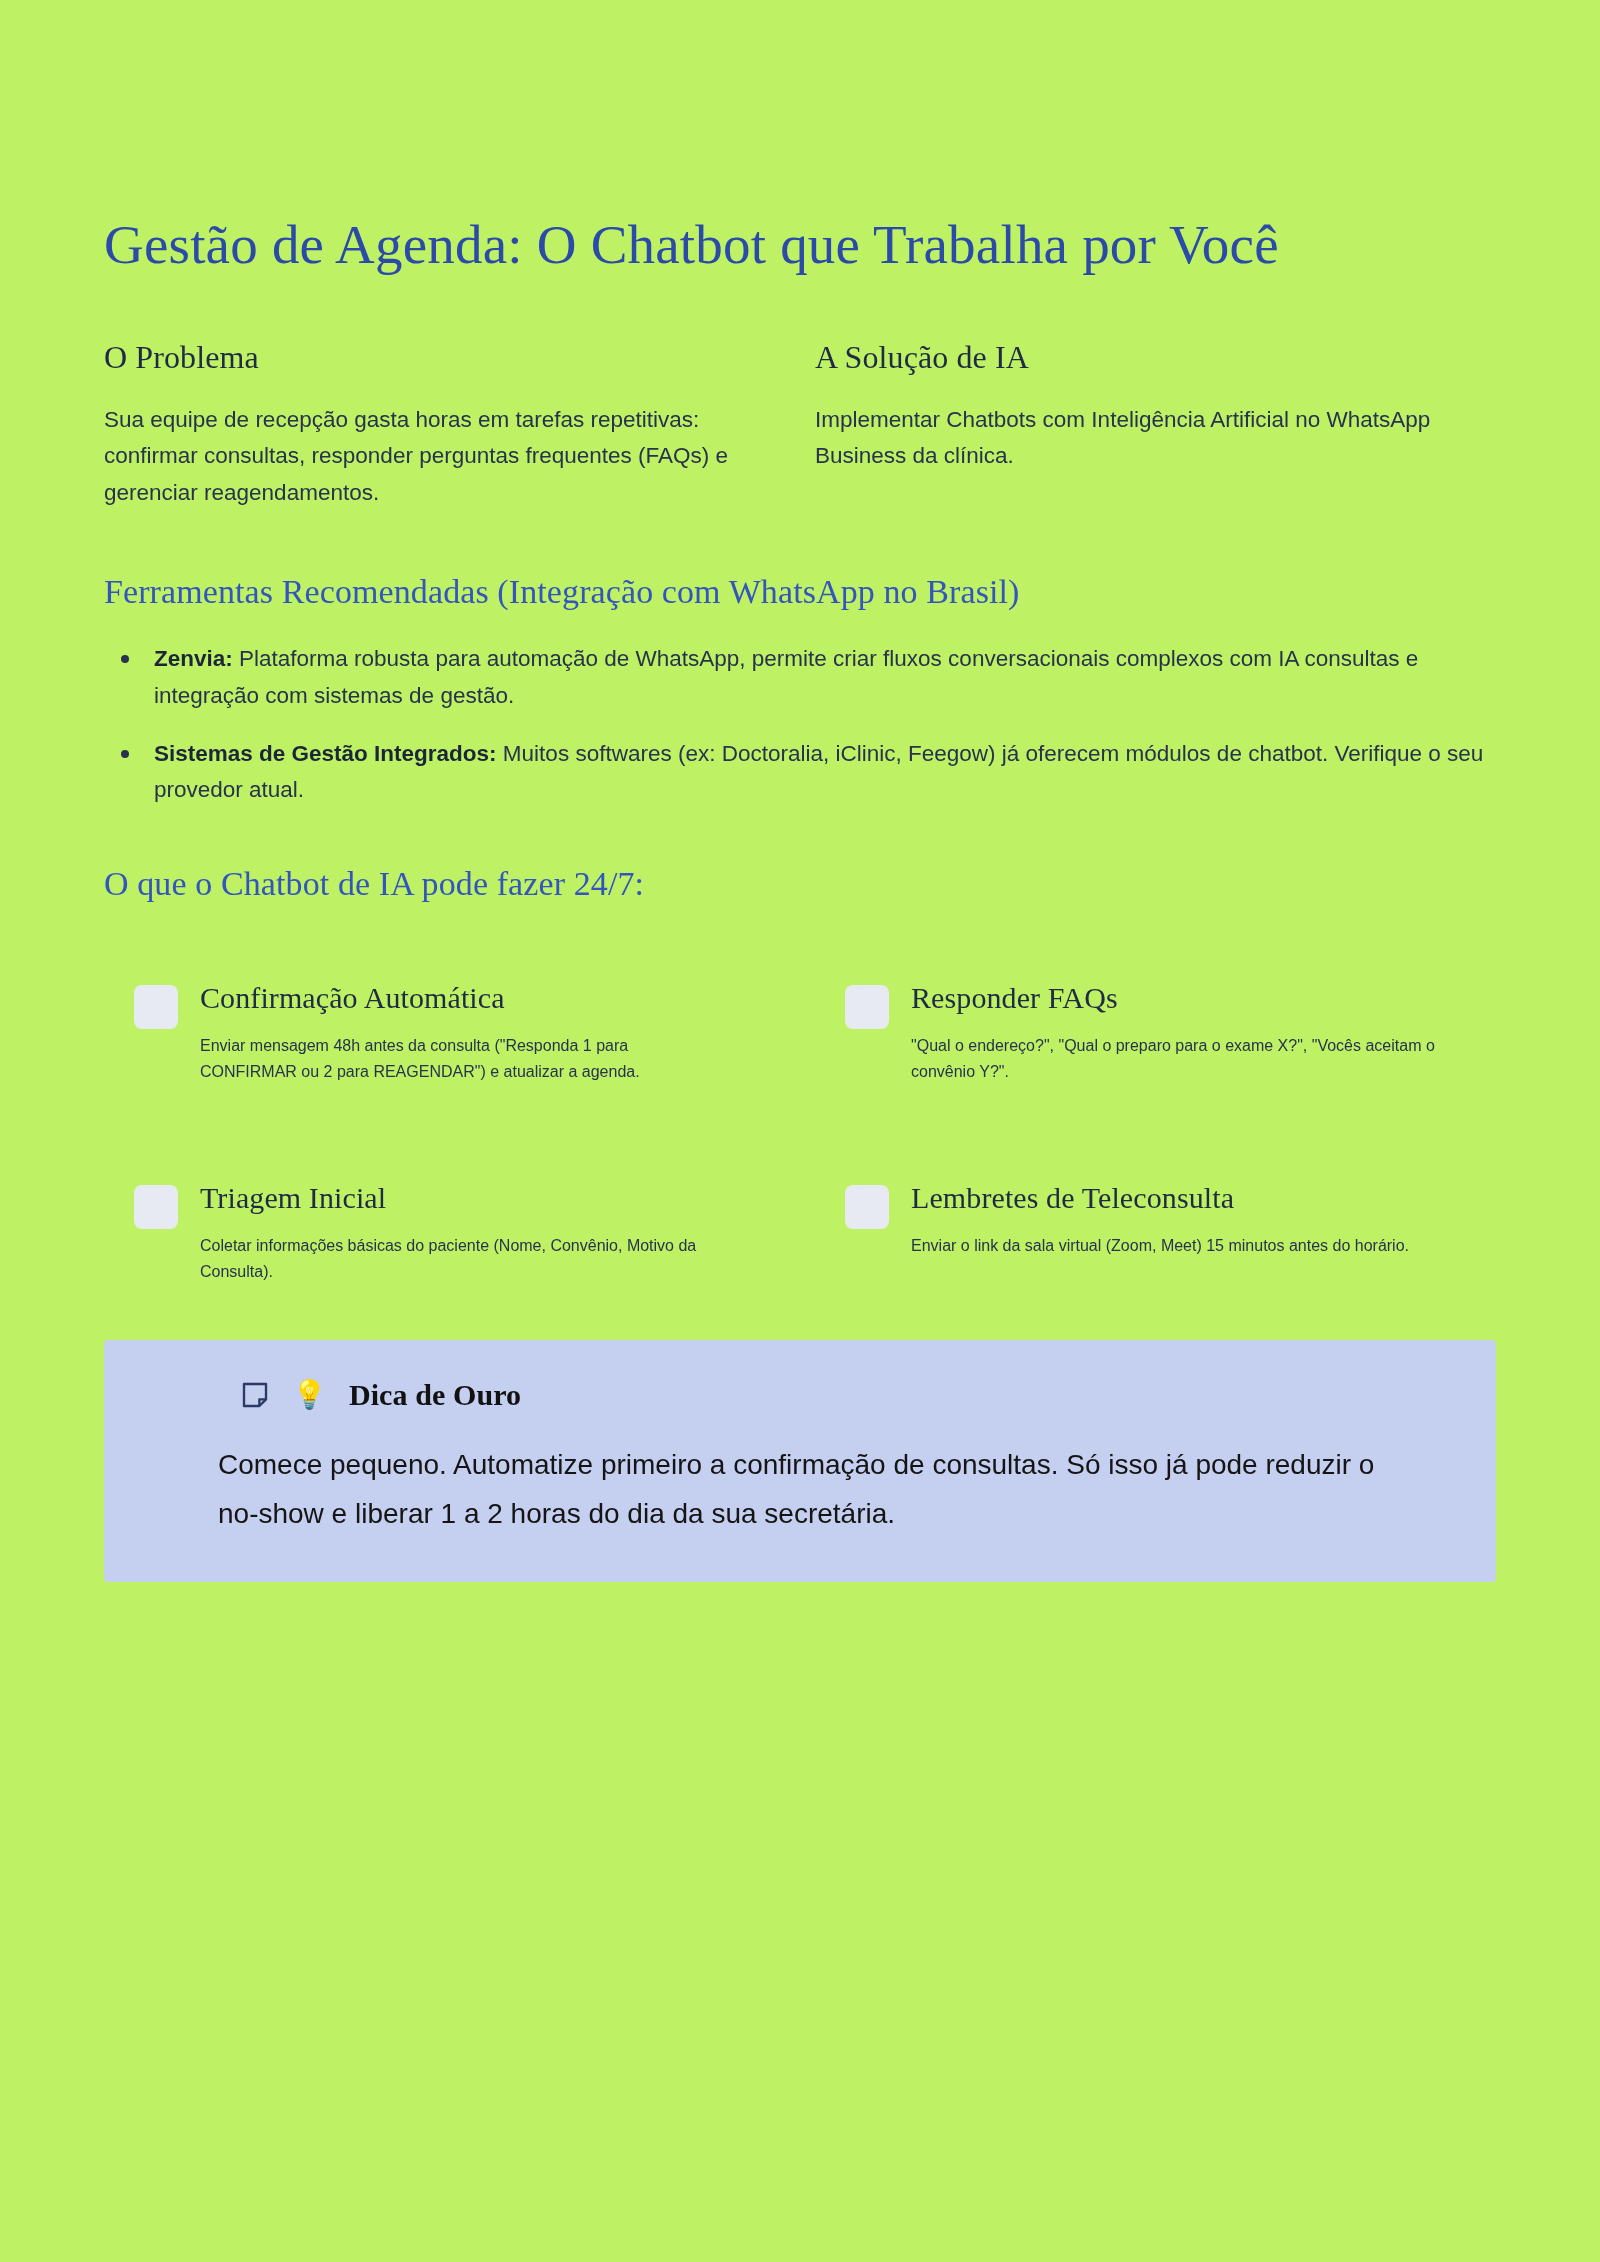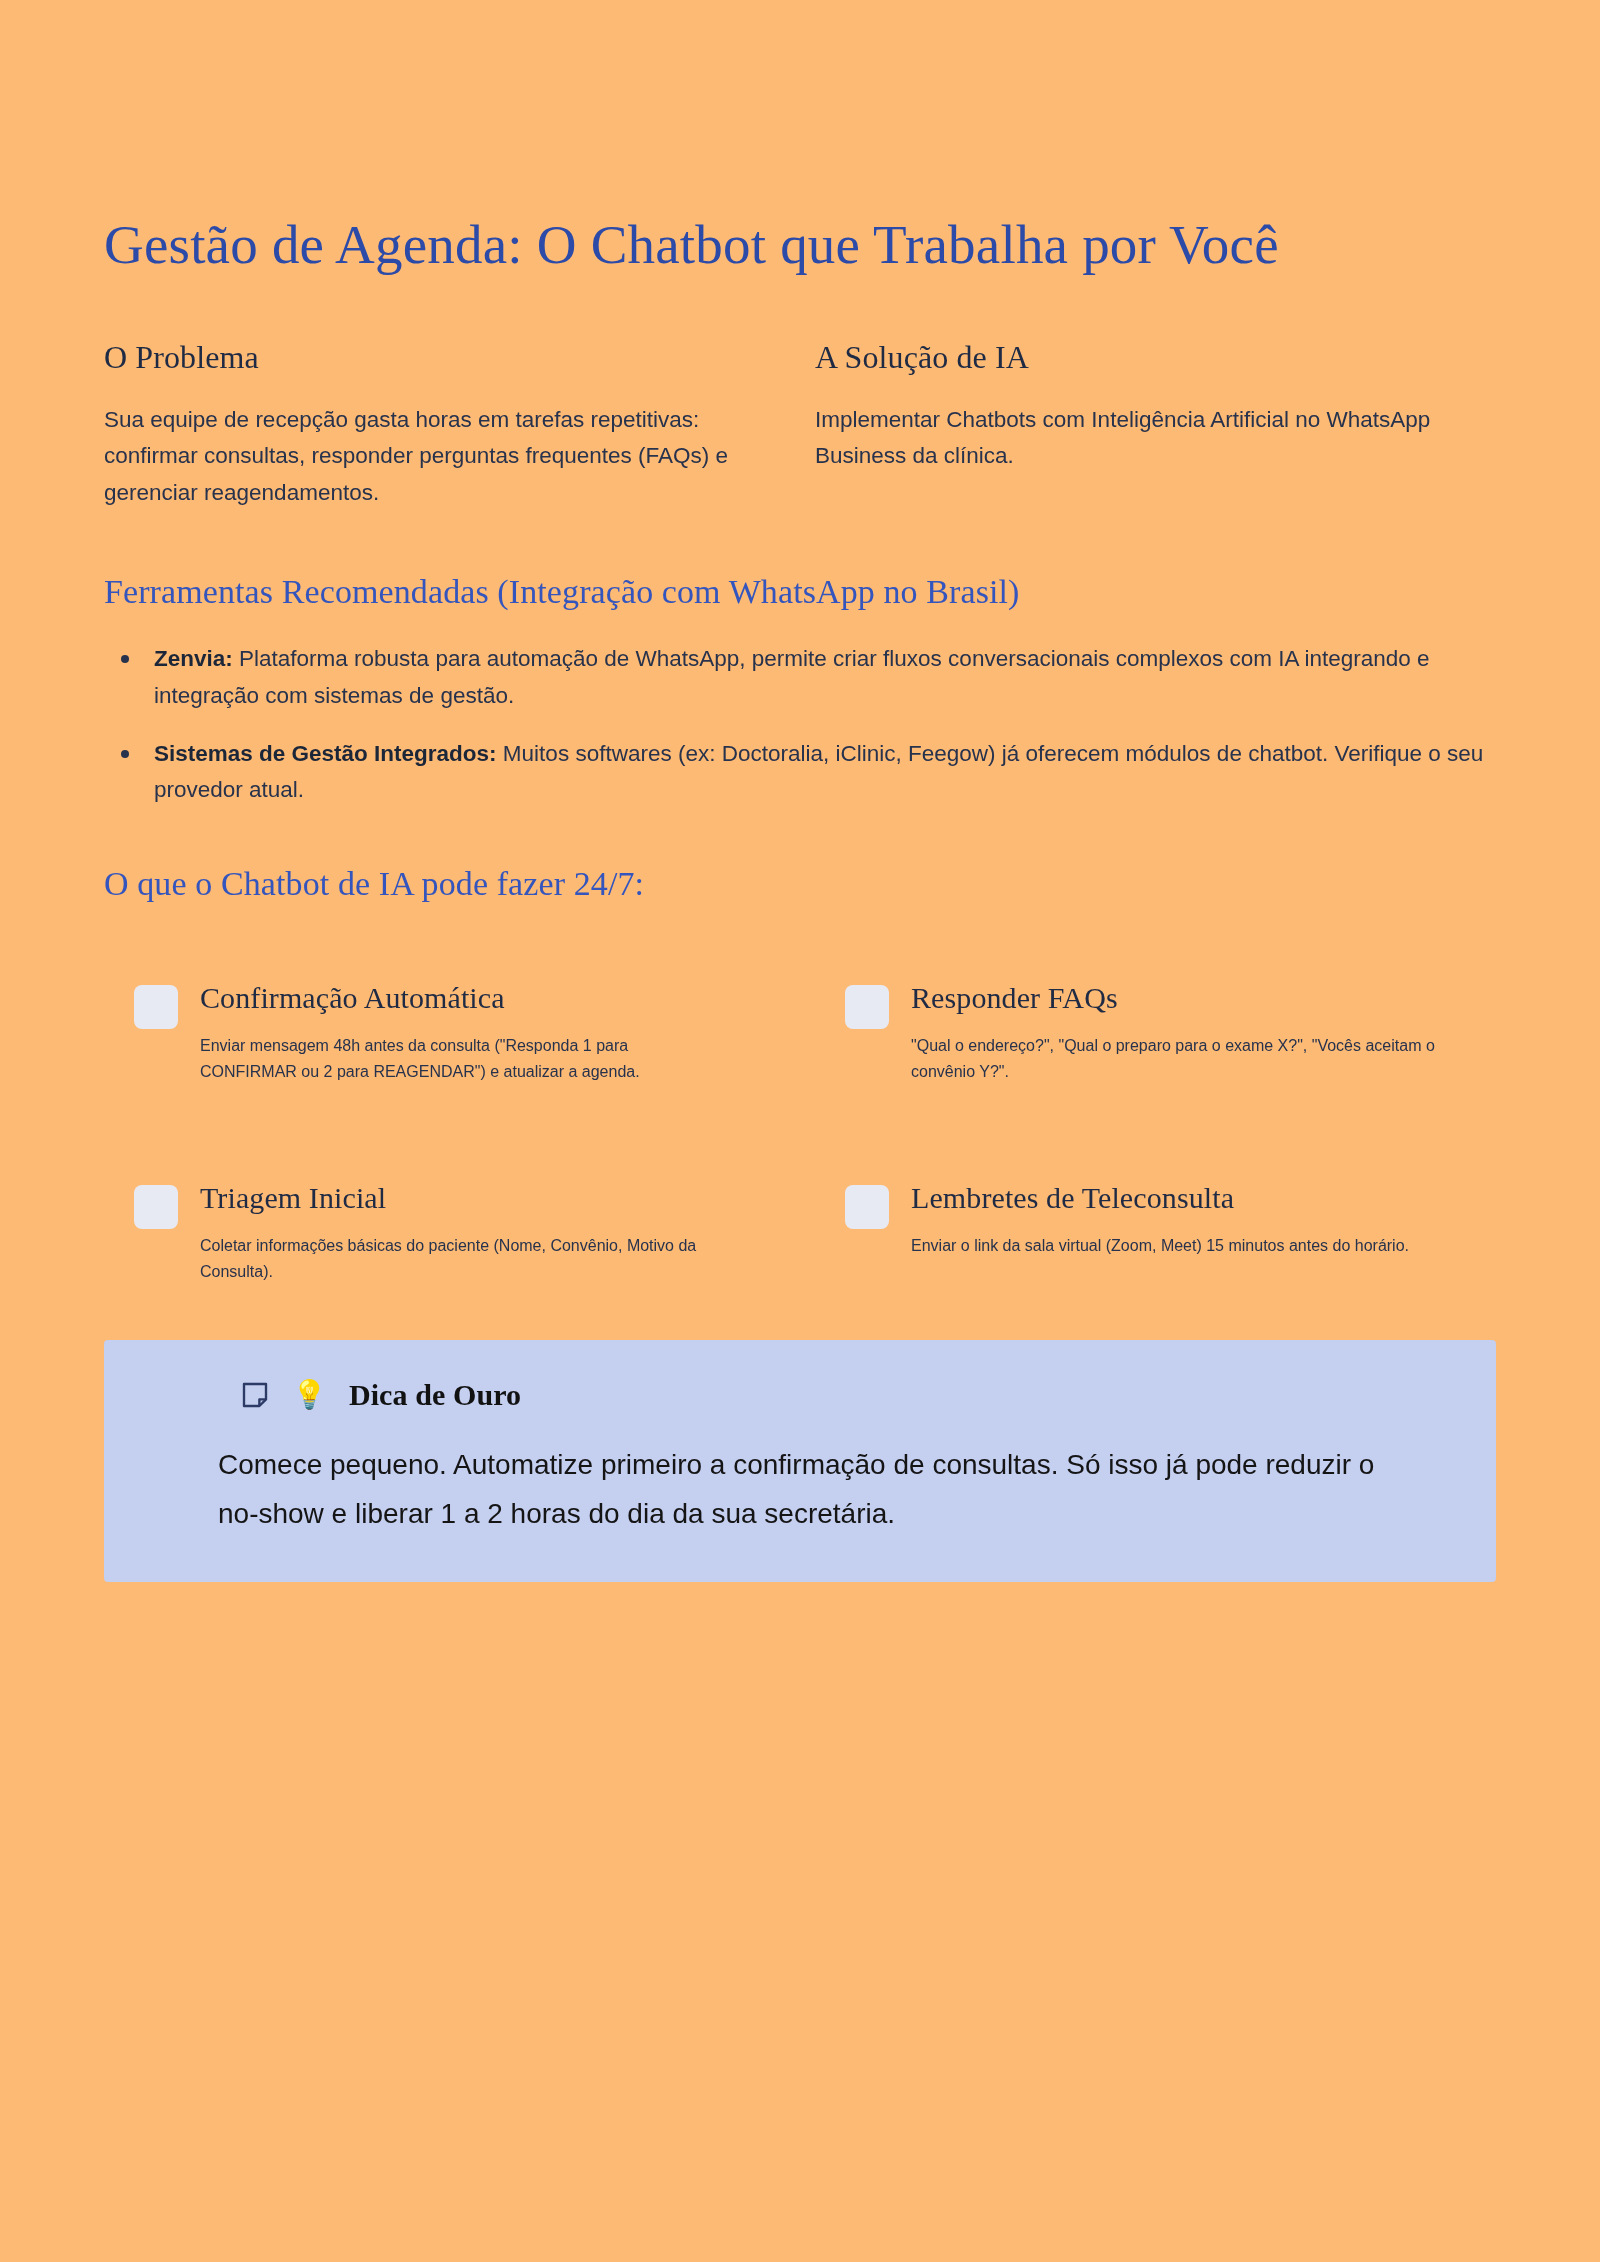--- a/index.html
+++ b/index.html
@@ -13,21 +13,21 @@
     background: #fafbfd;
     font-family: "Liberation Sans", sans-serif;
     -webkit-font-smoothing: antialiased;
   }
 
   .page {
     box-sizing: border-box;
     width: 1600px;
     height: 2262px;
     padding: 213px 104px 0 104px;
-    background: #fdba74;
+    background: #bef264;
     position: relative;
   }
 
   
   .doc-title {
     font-family: "Liberation Serif", serif;
     font-size: 55px;
     line-height: 1.16;
     font-weight: 400;
     color: #2c4aa8;
@@ -196,21 +196,21 @@
     <div class="col">
       <h2 class="sub-head">A Solução de IA</h2>
       <p class="body-text">Implementar Chatbots com Inteligência Artificial no WhatsApp Business da clínica.</p>
     </div>
   </div>
 
   <h2 class="section-head">Ferramentas Recomendadas (Integração com WhatsApp no Brasil)</h2>
 
   <ul class="tool-list">
     <li class="tool-item">
-      <span class="bullet"></span><span class="tool-name">Zenvia:</span><span> Plataforma robusta para automação de WhatsApp, permite criar fluxos conversacionais complexos com IA integrando e integração com sistemas de gestão.</span>
+      <span class="bullet"></span><span class="tool-name">Zenvia:</span><span> Plataforma robusta para automação de WhatsApp, permite criar fluxos conversacionais complexos com IA consultas e integração com sistemas de gestão.</span>
     </li>
     <li class="tool-item">
       <span class="bullet"></span><span class="tool-name">Sistemas de Gestão Integrados:</span><span> Muitos softwares (ex: Doctoralia, iClinic, Feegow) já oferecem módulos de chatbot. Verifique o seu provedor atual.</span>
     </li>
   </ul>
 
   <h2 class="section-head">O que o Chatbot de IA pode fazer 24/7:</h2>
 
   <div class="cards">
     <div class="card">

